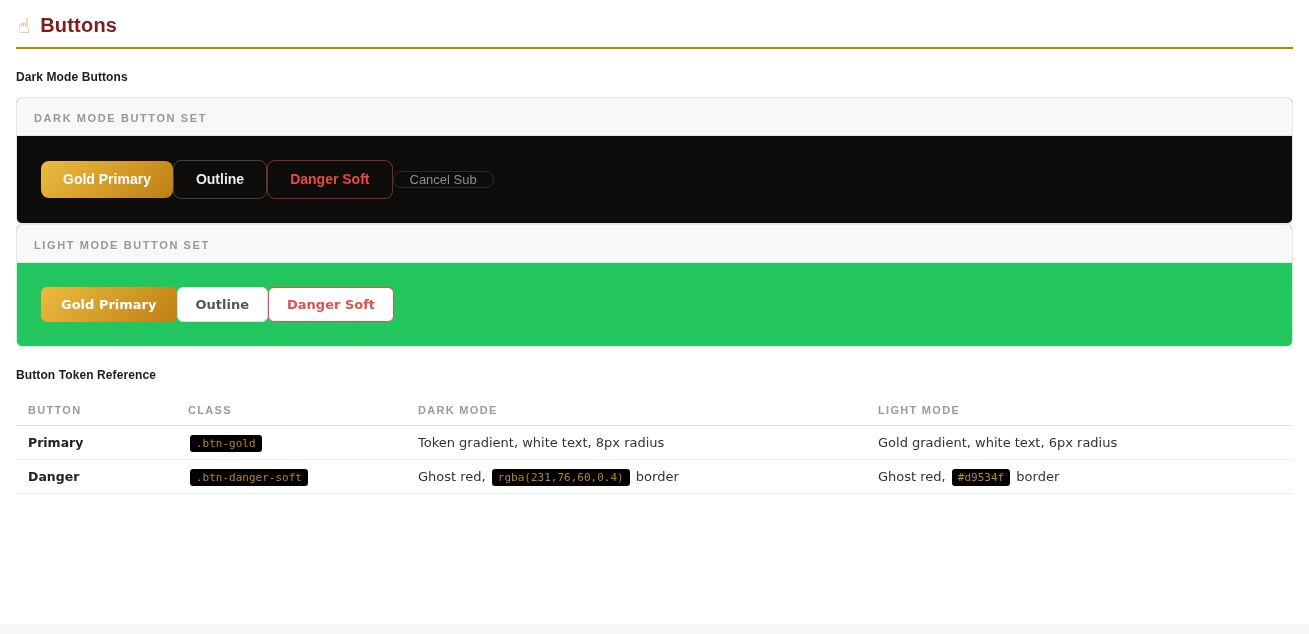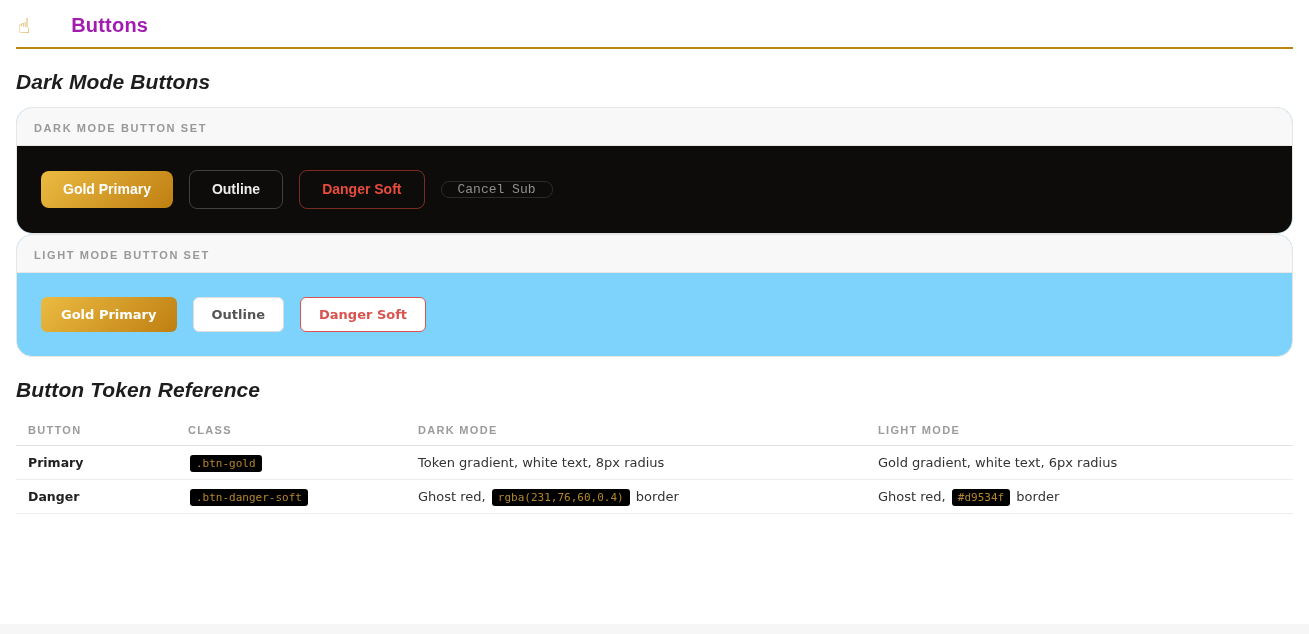--- a/index.html
+++ b/index.html
@@ -16,52 +16,52 @@
   }
   
   .page-header {
     display:flex; align-items:center; gap:10px;
     padding:2px 0 10px 2px;
     border-bottom:2px solid #b8860b;
   }
   .hand-icon { color:#c8951a; font-size:20px; line-height:1; }
   .page-title {
     font-family:"Liberation Sans", sans-serif;
-    font-size:20px; font-weight:700; color:#a21caf; letter-spacing:.2px;margin-left:31px;
+    font-size:20px; font-weight:700; color:#7f1d1d; letter-spacing:.2px;
   }
   
   .section-heading {
     font-family:"Liberation Sans", sans-serif;
-    font-size:21px; font-weight:700; color:#1d1d1d;
-    margin:21px 0 13px 0; letter-spacing:.1px;font-style:italic;
+    font-size:12px; font-weight:700; color:#1d1d1d;
+    margin:21px 0 13px 0; letter-spacing:.1px;
   }
   
-  .panel { border:1px solid #e6e6e6; border-radius:16px; overflow:hidden; background:#7dd3fc; }
+  .panel { border:1px solid #e6e6e6; border-radius:6px; overflow:hidden; background:#22c55e; }
   .panel-header {
     background:#f8f8f8; border-bottom:1px solid #e6e6e6;
     padding:9px 17px;
   }
   .panel-caption {
     font-family:"Liberation Sans", sans-serif;
     font-size:11px; font-weight:700; letter-spacing:1.6px; color:#989898;
   }
-  .panel-body { padding:24px; display:flex; align-items:center; gap:16px; }
+  .panel-body { padding:24px; display:flex; align-items:center; gap:0; }
   .panel-body.dark-surface { background:#0d0c0a; }
   
   .btn {
     font-family:"Liberation Sans", sans-serif;
     font-weight:700; font-size:14px;
     padding:10px 22px; border-radius:8px;
     border:1px solid transparent; background:transparent; cursor:pointer;
     line-height:1.2;
   }
   .btn-gold-dark   { background:linear-gradient(135deg,#ebbb41 0%,#bf7f12 100%); color:#ffffff; border:none; }
   .btn-outline-dark{ border-color:rgba(255,255,255,0.22); color:#ececec; }
   .btn-danger-dark { border-color:rgba(231,76,60,0.5); color:#e74c3c; }
-  .btn-cancel-dark { border-color:rgba(255,255,255,0.13); color:#8f8f8f; font-weight:500; font-size:13px; padding:0 16px;font-family:Liberation Mono, monospace; }
+  .btn-cancel-dark { border-color:rgba(255,255,255,0.13); color:#8f8f8f; font-weight:500; font-size:13px; padding:0 16px; }
   .panel-body.light-surface .btn { border-radius:6px; font-family:"DejaVu Sans", sans-serif; font-size:13px; padding:9px 18px; }
   .btn-gold-light   { background:linear-gradient(135deg,#ebbb41 0%,#bf7f12 100%); color:#ffffff; border:none; padding:10px 20px !important; }
   .btn-outline-light{ background:#fff; border-color:#ddd; color:#555; }
   .btn-danger-light { background:#fff; border-color:#d9534f; color:#d9534f; }
   
   .token-table { width:100%; border-collapse:collapse; margin-top:2px; }
   .token-table th {
     text-align:left;
     font-family:"Liberation Sans", sans-serif;
     font-size:11px; font-weight:700; letter-spacing:1.3px; color:#9b9b9b;

